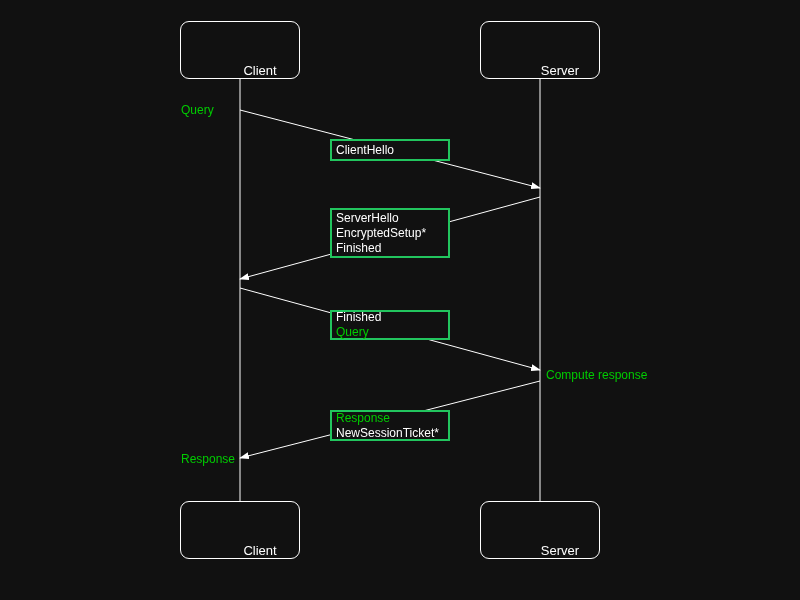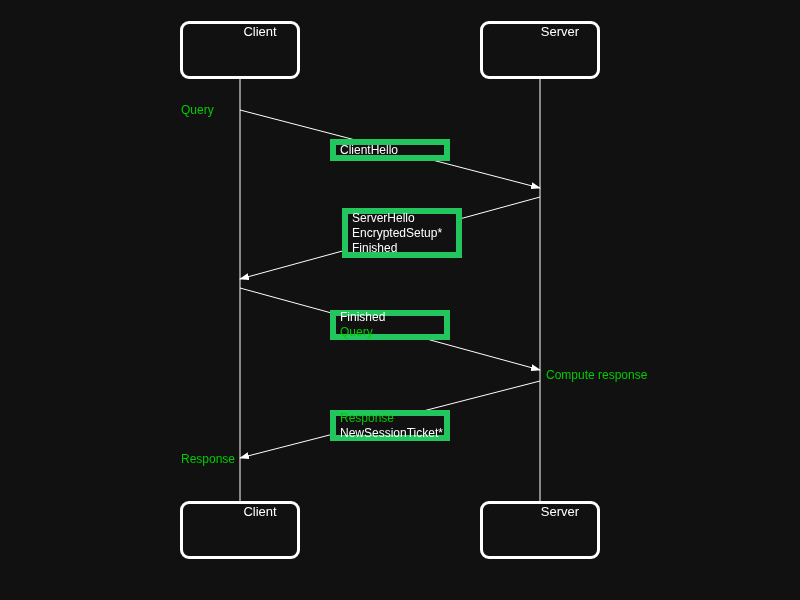--- a/index.html
+++ b/index.html
@@ -19,35 +19,35 @@
     position: absolute;
     left: 0;
     top: 0;
     width: 800px;
     height: 600px;
   }
   .actor-box {
     position: absolute;
     width: 120px;
     height: 58px;
-    border: 3px solid #ffffff;
+    border: 1px solid #ffffff;
     border-radius: 9px;
     background: #111111;
     color: #ffffff;
     font-size: 13px;
     display: flex;
-    align-items: flex-start;
+    align-items: flex-end;
     justify-content: center;
     box-sizing: border-box;
     padding-left: 40px;
   }
   .msg-label {
     position: absolute;
     width: 120px;
-    border: 6px solid #22c55e;
+    border: 2px solid #22c55e;
     background: #111111;
     color: #ffffff;
     font-size: 12px;
     line-height: 15px;
     padding: 0 4px;
     display: flex;
     flex-direction: column;
     justify-content: center;
     box-sizing: border-box;
   }
@@ -88,21 +88,21 @@
   <div class="actor-box" style="left:480px; top:21px;">
     <span>Server</span>
   </div>
 
   <div class="edge-note" style="left:181px; top:103px;">Query</div>
 
   <div class="msg-label" style="left:330px; top:139px; height:22px;">
     <span class="msg-line" data-color="white">ClientHello</span>
   </div>
 
-  <div class="msg-label" style="left:342px; top:208px; height:50px;">
+  <div class="msg-label" style="left:330px; top:208px; height:50px;">
     <span class="msg-line" data-color="white">ServerHello</span>
     <span class="msg-line" data-color="white">EncryptedSetup*</span>
     <span class="msg-line" data-color="white">Finished</span>
   </div>
 
   <div class="msg-label" style="left:330px; top:310px; height:30px;">
     <span class="msg-line" data-color="white">Finished</span>
     <span class="msg-line" data-color="green">Query</span>
   </div>
 

